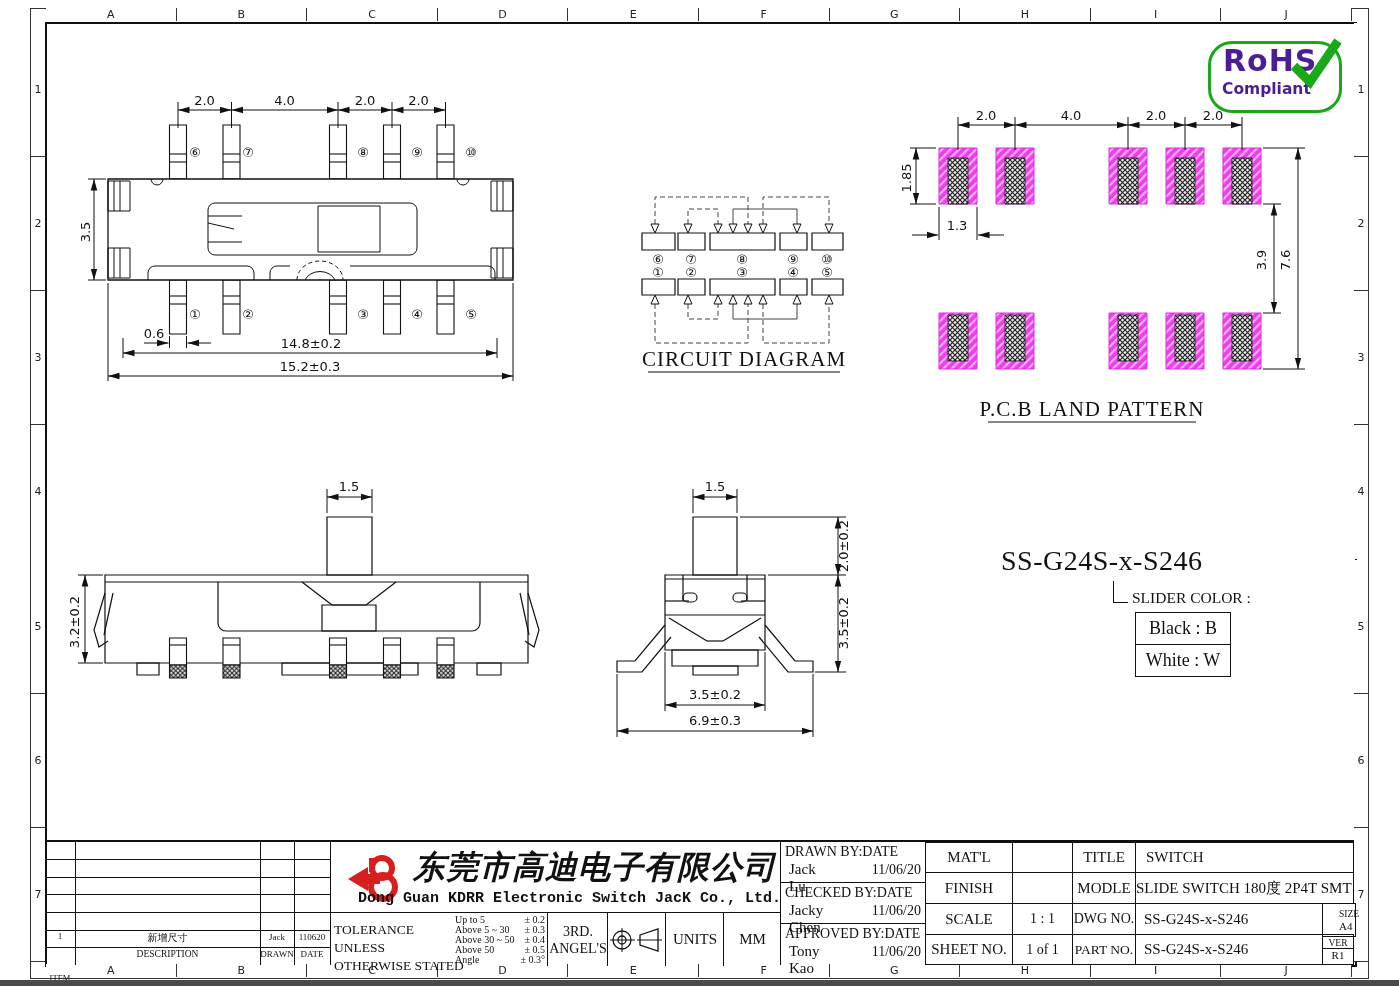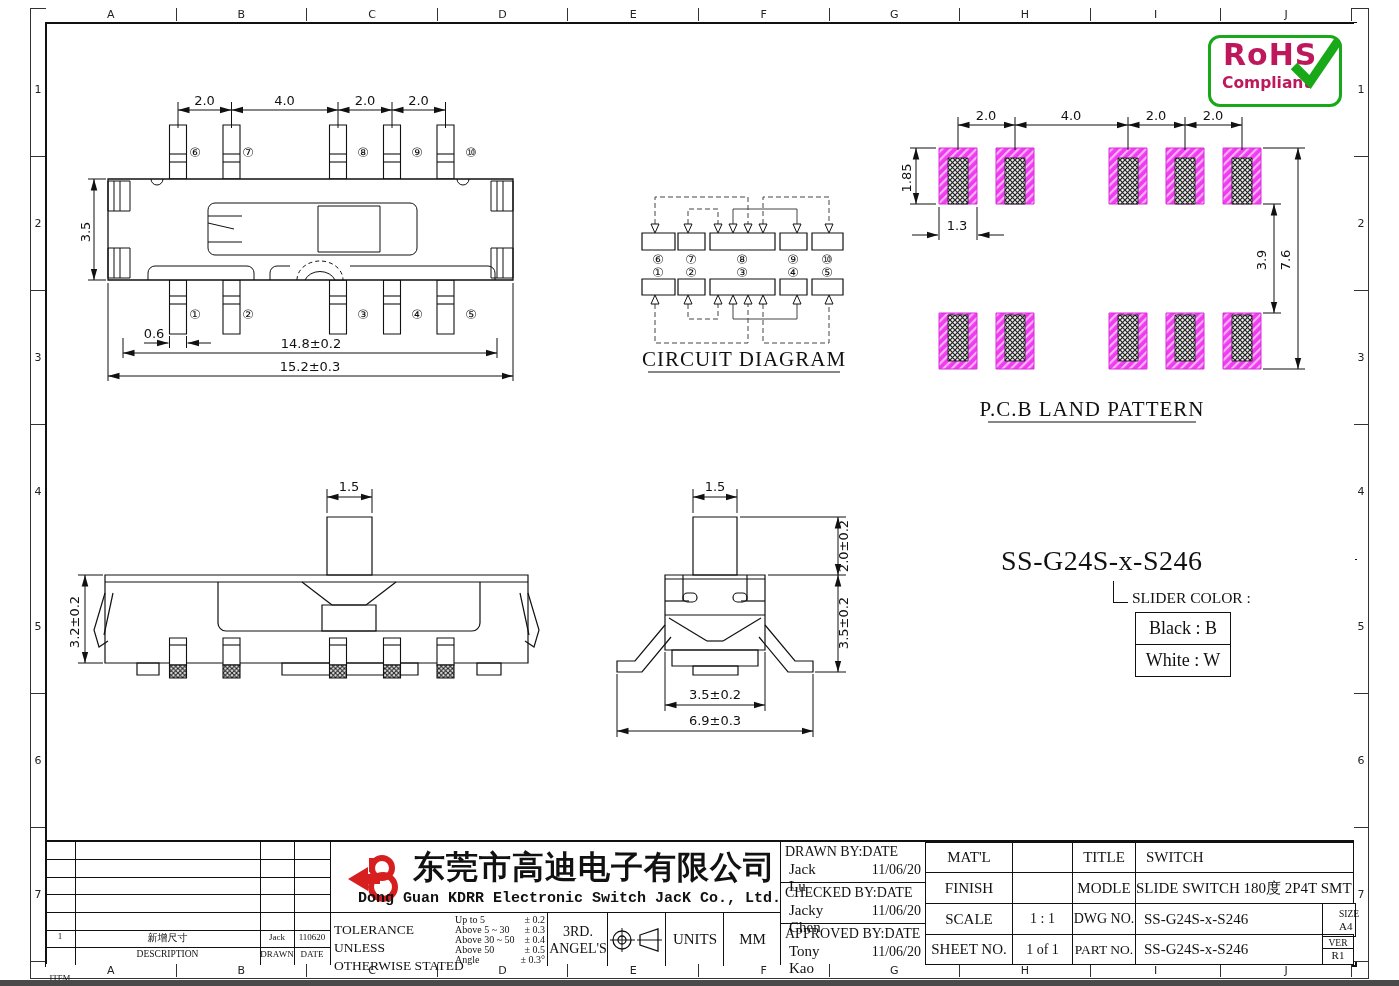--- a/index.html
+++ b/index.html
@@ -15,22 +15,22 @@
   .band-v{top:23px;width:14px;height:939px;flex-direction:column;
           background:repeating-linear-gradient(180deg,transparent 0 133.1px,#333 133.1px 134.1px);}
   .band>div{flex:1;display:flex;align-items:center;justify-content:center;background:#fff;}
   .band-h>div{margin-right:1px;}
   .band-v>div{margin-bottom:1px;}
   svg{position:absolute;overflow:visible;}
   svg text{font-family:"DejaVu Sans",sans-serif;font-size:13px;fill:#111;}
   svg .ser{font-family:"Liberation Serif",serif;}
   line,path,rect,polyline{vector-effect:non-scaling-stroke;}
   
-  .rohs{position:absolute;left:1208px;top:35px;width:128px;height:66px;border:3.5px solid #18a818;
-        border-radius:12px;font-family:"DejaVu Sans",sans-serif;color:#be185d;}
+  .rohs{position:absolute;left:1208px;top:41px;width:128px;height:66px;border:3.5px solid #18a818;
+        border-radius:24px;font-family:"DejaVu Sans",sans-serif;color:#4c1d95;}
   .rohs .l1{position:absolute;left:12px;top:-1px;font-size:30px;font-weight:bold;letter-spacing:1px;}
   .rohs .l2{position:absolute;left:11px;top:36px;font-size:15.5px;font-weight:bold;}
   
   .pn{position:absolute;left:985px;top:545px;width:310px;height:145px;font-family:"Liberation Serif",serif;}
   .pn .num{position:absolute;left:16px;top:0;font-size:28px;letter-spacing:0.5px;}
   .pn .elbow{position:absolute;left:128px;top:36px;width:14px;height:21px;border-left:1.5px solid #111;border-bottom:1.5px solid #111;}
   .pn .sc{position:absolute;left:147px;top:44px;font-size:15.5px;}
   .pn .tbl{position:absolute;left:150px;top:67px;width:94px;border:1.5px solid #111;}
   .pn .tbl div{height:31px;display:flex;align-items:center;justify-content:center;font-size:18px;}
   .pn .tbl div:first-child{border-bottom:1.5px solid #111;}
@@ -489,21 +489,21 @@
       <div class="abs" style="left:249px;top:107px;width:36px;font-size:9px;text-align:center;">DATE</div>
     </div>
 
     <div class="abs" style="left:285px;top:0;width:450px;height:70px;">
       <svg style="left:8px;top:3px;" width="66" height="62" viewBox="0 0 66 62">
         <polygon points="30,22 10,34 30,46 30,39 42,39 42,29 30,29" fill="#d81f1f"></polygon>
         <circle cx="44" cy="23" r="10" fill="none" stroke="#d81f1f" stroke-width="6"></circle>
         <circle cx="45" cy="42" r="12" fill="none" stroke="#d81f1f" stroke-width="6"></circle>
         <line x1="34" y1="13" x2="34" y2="27" stroke="#d81f1f" stroke-width="6"></line>
       </svg>
-      <div class="abs" style="left:82px;top:4px;width:365px;text-align:center;font-size:32px;font-weight:bold;letter-spacing:1px;white-space:nowrap;font-family:'Liberation Sans',sans-serif;">东莞市高迪电子有限公司</div>
+      <div class="abs" style="left:82px;top:4px;width:365px;text-align:center;font-size:32px;font-weight:bold;letter-spacing:1px;white-space:nowrap;font-family:'Liberation Sans',sans-serif;font-style:italic;">东莞市高迪电子有限公司</div>
       <div class="abs" style="left:28px;top:48px;width:420px;text-align:center;font-size:15px;font-weight:bold;white-space:nowrap;font-family:'Liberation Mono',monospace;">Dong Guan KDRR  Electronic Switch JacK Co., Ltd.</div>
     </div>
 
     <div class="abs" style="left:285px;top:70px;width:450px;height:53px;border-top:1px solid #111;">
       <div class="abs" style="left:4px;top:8px;width:130px;font-size:13.5px;line-height:18px;">
         <div>TOLERANCE UNLESS</div>
         <div>OTHERWISE STATED :</div>
       </div>
       <div class="abs" style="left:125px;top:2px;width:90px;height:49px;display:flex;flex-direction:column;justify-content:space-between;">
         <div class="trow">

